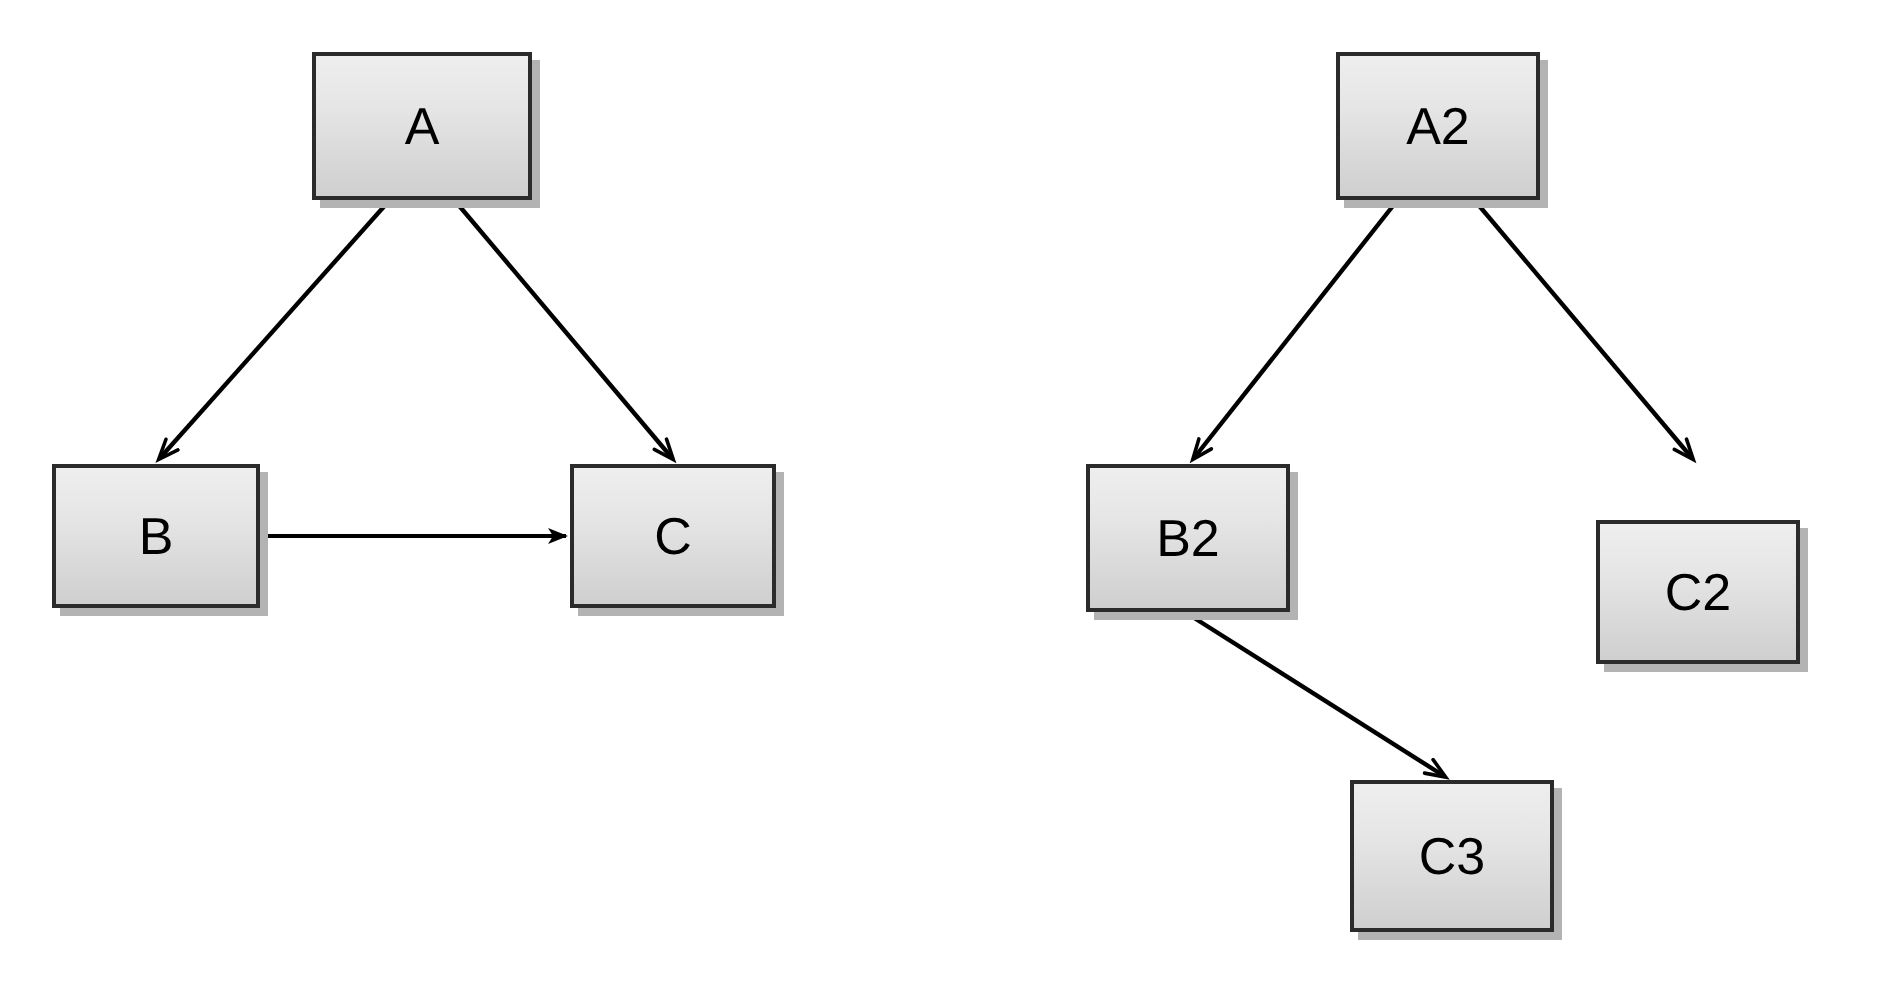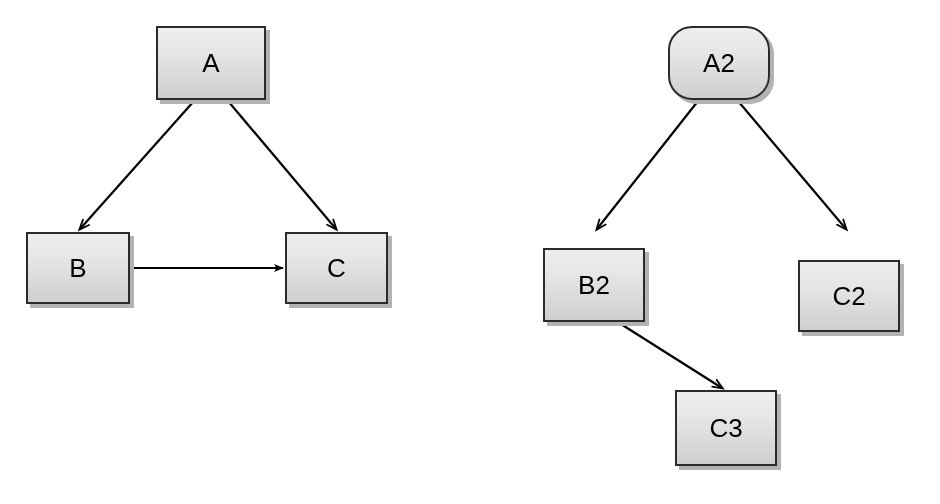--- a/index.html
+++ b/index.html
@@ -74,24 +74,24 @@
   <div id="nodes-layer">
       <div class="node" style="left: 156px; top: 26px; width: 110px; height: 74px;">
         <span class="node-label">A</span>
       </div>
       <div class="node" style="left: 26px; top: 232px; width: 104px; height: 72px;">
         <span class="node-label">B</span>
       </div>
       <div class="node" style="left: 285px; top: 232px; width: 103px; height: 72px;">
         <span class="node-label">C</span>
       </div>
-      <div class="node" style="left: 668px; top: 26px; width: 102px; height: 74px; border-radius: 24px;">
+      <div class="node" style="left: 668px; top: 26px; width: 102px; height: 74px;">
         <span class="node-label">A2</span>
       </div>
-      <div class="node" style="left: 543px; top: 248px; width: 102px; height: 74px;">
+      <div class="node" style="left: 543px; top: 232px; width: 102px; height: 74px;">
         <span class="node-label">B2</span>
       </div>
       <div class="node" style="left: 798px; top: 232px; width: 102px; height: 72px; margin-top: 28px;">
         <span class="node-label">C2</span>
       </div>
       <div class="node" style="left: 675px; top: 390px; width: 102px; height: 76px;">
         <span class="node-label">C3</span>
       </div>
     </div>
 

